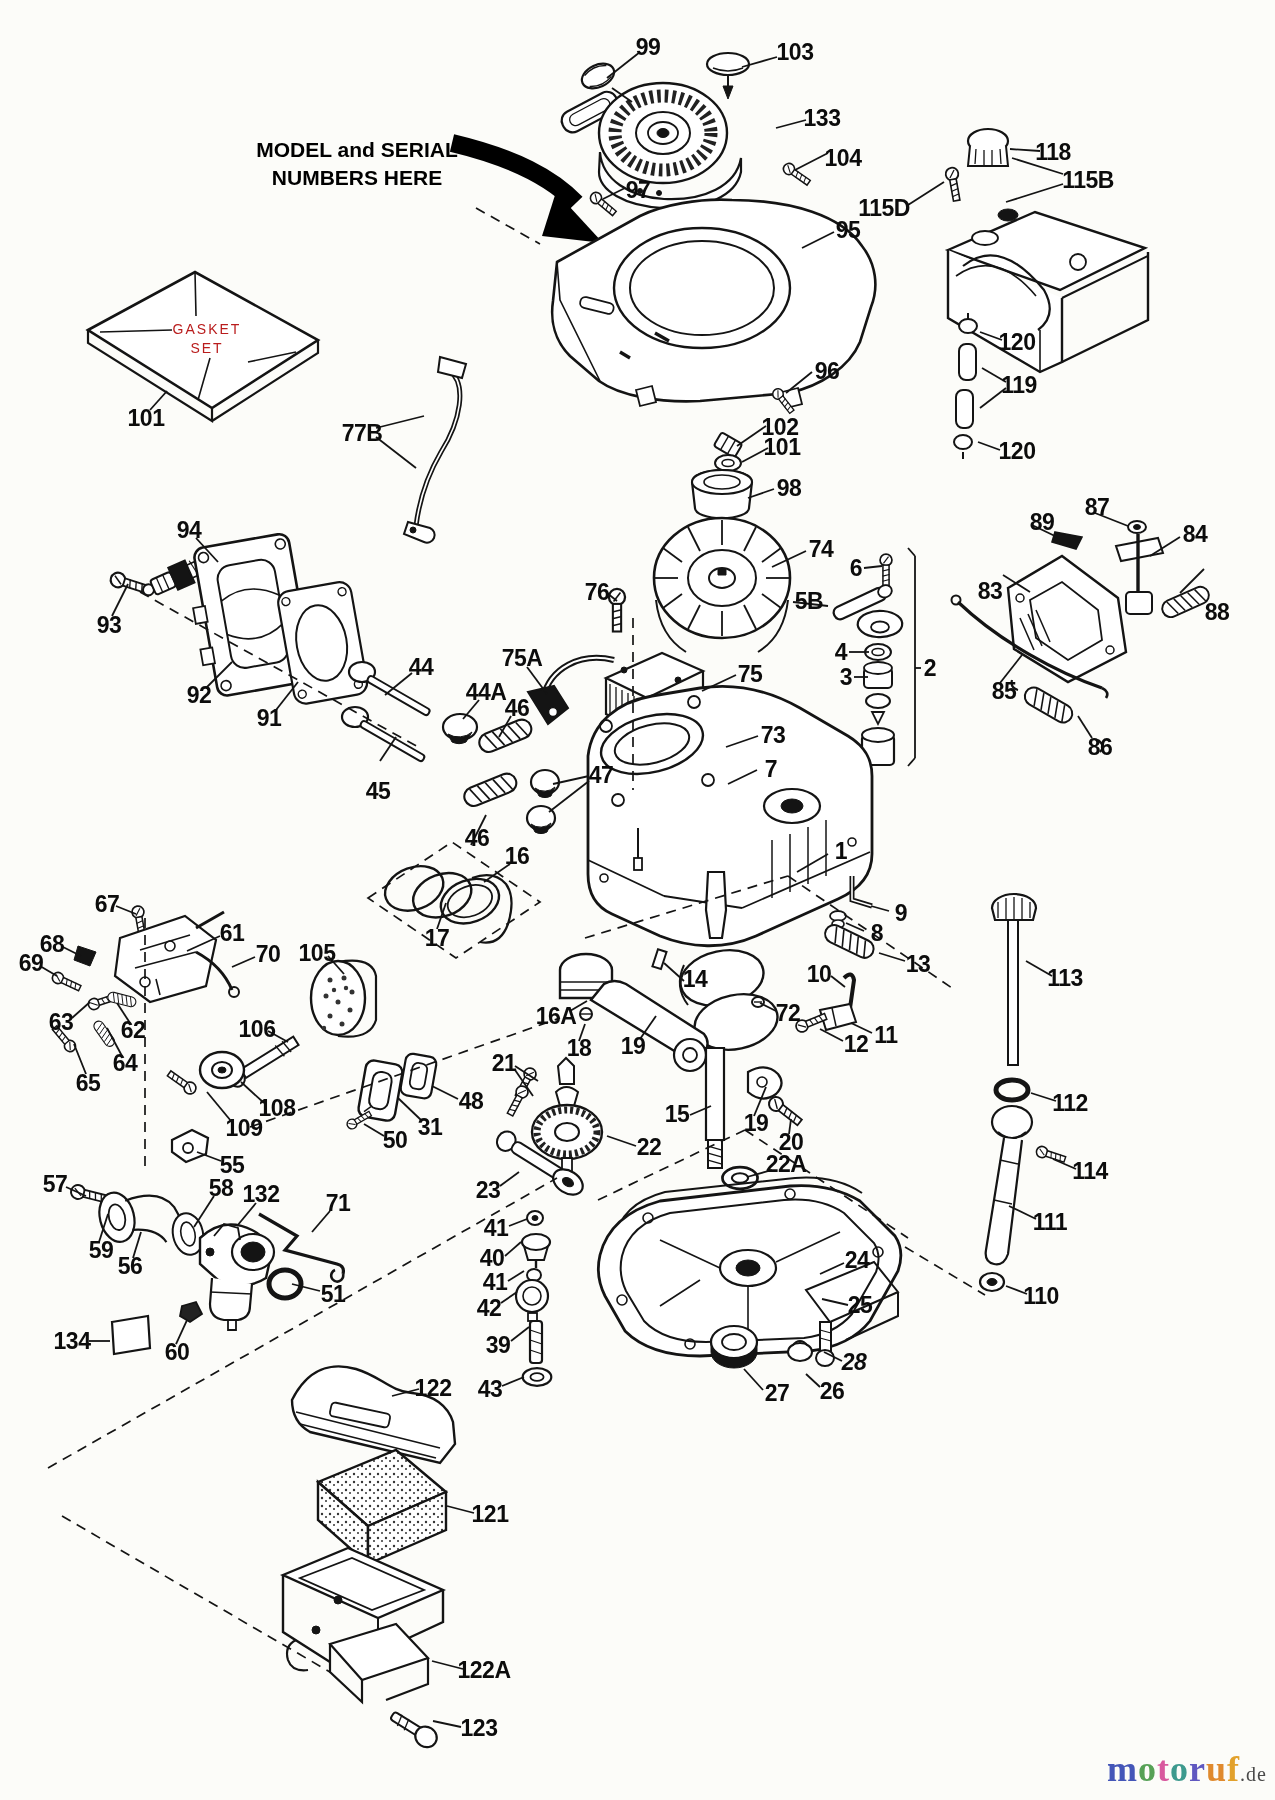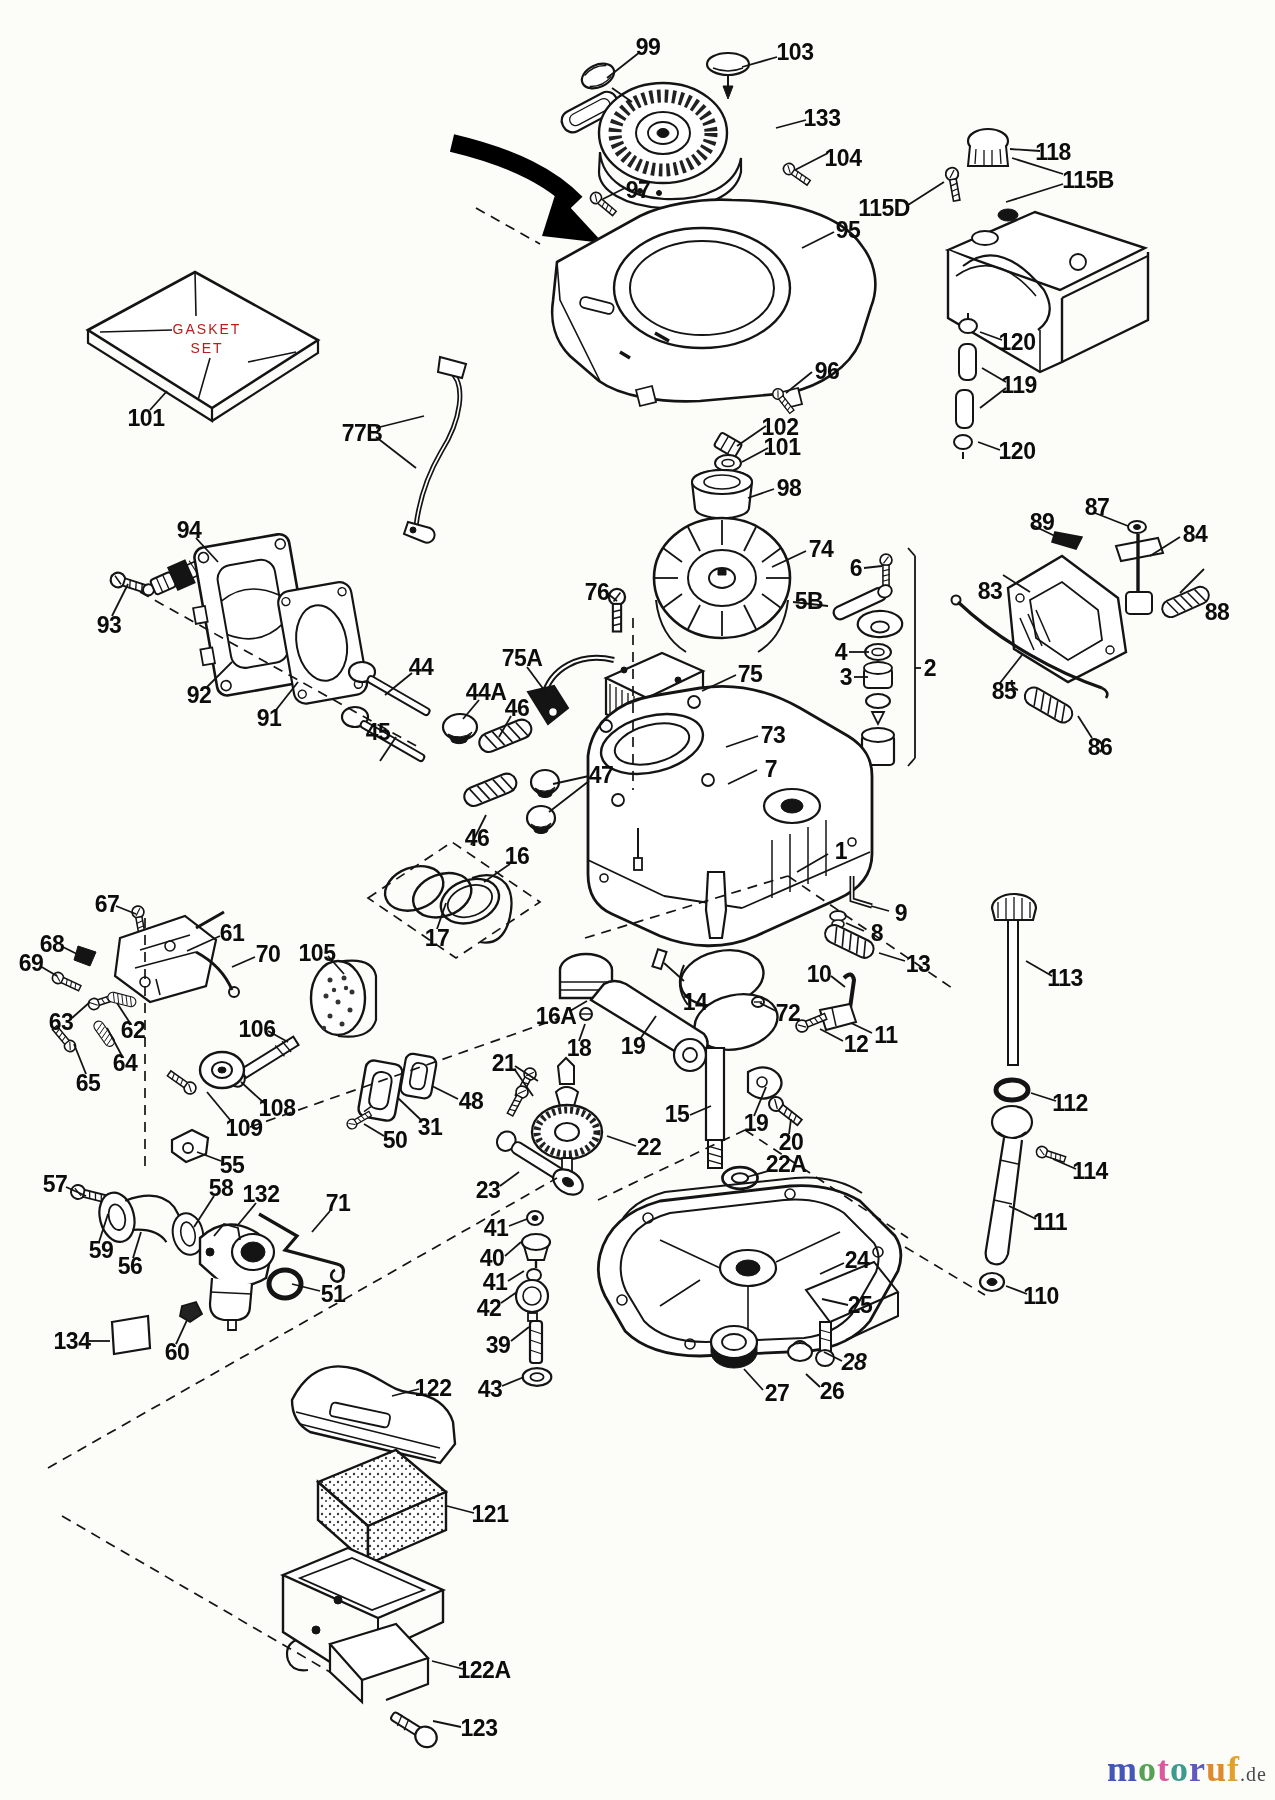--- a/index.html
+++ b/index.html
@@ -689,20 +689,24 @@
         <line x1="1076" y1="1169" x2="1053" y2="1159"></line>
     <line x1="1036" y1="1219" x2="1009" y2="1206"></line>
         <line x1="1027" y1="1294" x2="1006" y2="1286"></line>
     <line x1="419" y1="1389" x2="392" y2="1396"></line>
         <line x1="474" y1="1513" x2="447" y2="1506"></line>
     <line x1="463" y1="1669" x2="432" y2="1661"></line>
         <line x1="461" y1="1727" x2="433" y2="1721"></line>
   </g>
 </svg>
 
+<div id="model-note">
+  <div>MODEL and SERIAL</div>
+  <div>NUMBERS HERE</div>
+</div>
 
 <div id="gasket-note">
   <div>GASKET</div>
   <div>SET</div>
 </div>
 
 <div>
       <div class="plbl" style="left: 648px; top: 47px;">99</div>
       <div class="plbl" style="left: 795px; top: 52px;">103</div>
       <div class="plbl" style="left: 822px; top: 118px;">133</div>
@@ -737,21 +741,21 @@
       <div class="plbl" style="left: 990px; top: 572px; margin-top: 19px;">83</div>
       <div class="plbl" style="left: 1004px; top: 691px;">85</div>
       <div class="plbl" style="left: 1100px; top: 747px;">86</div>
       <div class="plbl" style="left: 189px; top: 530px;">94</div>
       <div class="plbl" style="left: 109px; top: 625px;">93</div>
       <div class="plbl" style="left: 199px; top: 695px;">92</div>
       <div class="plbl" style="left: 269px; top: 718px;">91</div>
       <div class="plbl" style="left: 421px; top: 667px;">44</div>
       <div class="plbl" style="left: 486px; top: 692px;">44A</div>
       <div class="plbl" style="left: 517px; top: 708px;">46</div>
-      <div class="plbl" style="left: 378px; top: 732px;">45</div>
+      <div class="plbl" style="left: 378px; top: 791px;">45</div>
       <div class="plbl" style="left: 601px; top: 775px;">47</div>
       <div class="plbl" style="left: 477px; top: 838px;">46</div>
       <div class="plbl" style="left: 517px; top: 856px;">16</div>
       <div class="plbl" style="left: 437px; top: 938px;">17</div>
       <div class="plbl" style="left: 146px; top: 418px;">101</div>
       <div class="plbl" style="left: 362px; top: 433px;">77B</div>
       <div class="plbl" style="left: 107px; top: 904px;">67</div>
       <div class="plbl" style="left: 52px; top: 944px;">68</div>
       <div class="plbl" style="left: 31px; top: 963px;">69</div>
       <div class="plbl" style="left: 232px; top: 933px;">61</div>
@@ -772,21 +776,21 @@
       <div class="plbl" style="left: 101px; top: 1250px;">59</div>
       <div class="plbl" style="left: 130px; top: 1266px;">56</div>
       <div class="plbl" style="left: 333px; top: 1294px;">51</div>
       <div class="plbl" style="left: 72px; top: 1341px;">134</div>
       <div class="plbl" style="left: 177px; top: 1352px;">60</div>
       <div class="plbl" style="left: 841px; top: 851px;">1</div>
       <div class="plbl" style="left: 901px; top: 913px;">9</div>
       <div class="plbl" style="left: 877px; top: 933px;">8</div>
       <div class="plbl" style="left: 918px; top: 964px;">13</div>
       <div class="plbl" style="left: 819px; top: 974px;">10</div>
-      <div class="plbl" style="left: 695px; top: 1002px;">14</div>
+      <div class="plbl" style="left: 695px; top: 979px;">14</div>
       <div class="plbl" style="left: 788px; top: 1013px;">72</div>
       <div class="plbl" style="left: 886px; top: 1035px;">11</div>
       <div class="plbl" style="left: 856px; top: 1044px;">12</div>
       <div class="plbl" style="left: 633px; top: 1046px;">19</div>
       <div class="plbl" style="left: 677px; top: 1114px;">15</div>
       <div class="plbl" style="left: 756px; top: 1123px;">19</div>
       <div class="plbl" style="left: 791px; top: 1142px;">20</div>
       <div class="plbl" style="left: 649px; top: 1147px;">22</div>
       <div class="plbl" style="left: 556px; top: 1016px;">16A</div>
       <div class="plbl" style="left: 579px; top: 1048px;">18</div>

